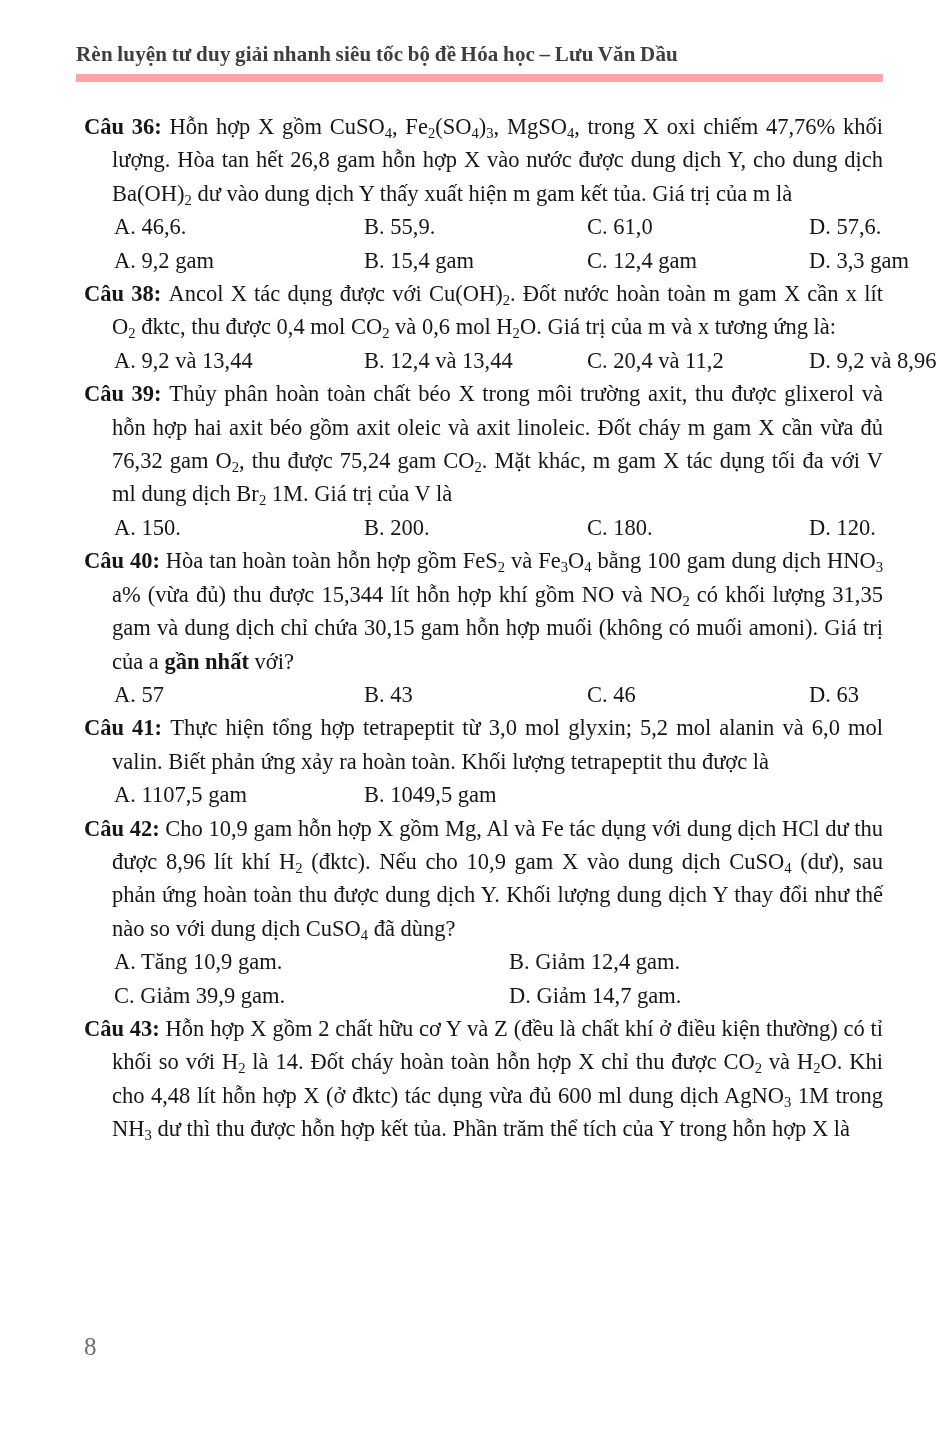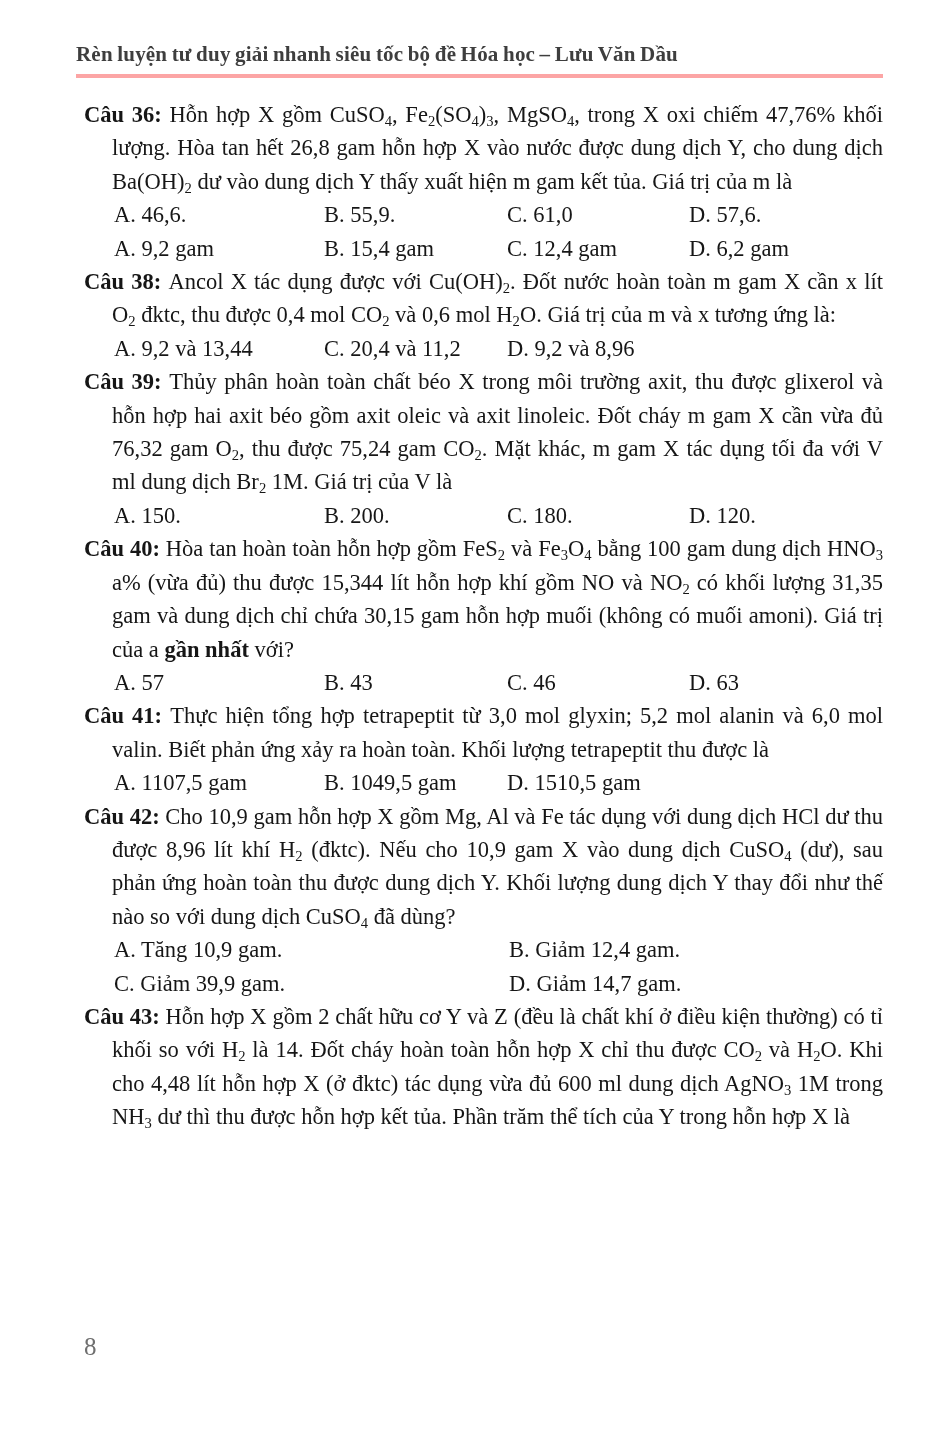--- a/index.html
+++ b/index.html
@@ -17,27 +17,27 @@
     color: #161616;
   }
   .content {
     padding: 42px 66px 0 76px;
   }
   .page-header {
     font-weight: bold;
     font-size: 21px;
     letter-spacing: 0.2px;
     color: #3e3e3e;
-    border-bottom: 4px solid #fca5a5;
+    border-bottom: 8px solid #fca5a5;
     padding-bottom: 7px;
     word-spacing: -1px;
   }
   .questions {
     margin-left: 8px;
-    margin-top: 20px;
+    margin-top: 28px;
     font-size: 22.5px;
     line-height: 33.4px;
   }
   .q-body {
     margin: 0;
     text-align: justify;
     padding-left: 28px;
     text-indent: -28px;
   }
   .q-label {
@@ -47,20 +47,21 @@
     font-size: 0.65em;
     line-height: 0;
     vertical-align: -0.25em;
   }
   .options {
     display: grid;
     padding-left: 30px;
   }
   .options.row4 {
     grid-template-columns: 210px 183px 182px 1fr;
+    gap: 40px;
   }
   .options.grid2 {
     grid-template-columns: 395px 1fr;
   }
   .option {
     white-space: nowrap;
   }
   .page-number {
     position: absolute;
     left: 84px;
@@ -83,27 +84,28 @@
           <span class="option">B. 55,9.</span>
           <span class="option">C. 61,0</span>
           <span class="option">D. 57,6.</span>
         </div>
       </div>
       <div class="question">
         <div class="options row4">
           <span class="option">A. 9,2 gam</span>
           <span class="option">B. 15,4 gam</span>
           <span class="option">C. 12,4 gam</span>
-          <span class="option">D. 6,2 gam</span>
+          <span class="option">D. 3,3 gam</span>
         </div>
       </div>
       <div class="question">
         <p class="q-body"><span class="q-label">Câu 38: </span><span>Ancol X tác dụng được với Cu(OH)</span><sub>2</sub><span>. Đốt nước hoàn toàn m gam X cần x lít O</span><sub>2</sub><span> đktc, thu được 0,4 mol CO</span><sub>2</sub><span> và 0,6 mol H</span><sub>2</sub><span>O. Giá trị của m và x tương ứng là:</span></p>
         <div class="options row4">
           <span class="option">A. 9,2 và 13,44</span>
+          <span class="option">B. 12,4 và 13,44</span>
           <span class="option">C. 20,4 và 11,2</span>
           <span class="option">D. 9,2 và 8,96</span>
         </div>
       </div>
       <div class="question">
         <p class="q-body"><span class="q-label">Câu 39: </span><span>Thủy phân hoàn toàn chất béo X trong môi trường axit, thu được glixerol và hỗn hợp hai axit béo gồm axit oleic và axit linoleic. Đốt cháy m gam X cần vừa đủ 76,32 gam O</span><sub>2</sub><span>, thu được 75,24 gam CO</span><sub>2</sub><span>. Mặt khác, m gam X tác dụng tối đa với V ml dung dịch Br</span><sub>2</sub><span> 1M. Giá trị của V là</span></p>
         <div class="options row4">
           <span class="option">A. 150.</span>
           <span class="option">B. 200.</span>
           <span class="option">C. 180.</span>
@@ -117,21 +119,20 @@
           <span class="option">B. 43</span>
           <span class="option">C. 46</span>
           <span class="option">D. 63</span>
         </div>
       </div>
       <div class="question">
         <p class="q-body"><span class="q-label">Câu 41: </span><span>Thực hiện tổng hợp tetrapeptit từ 3,0 mol glyxin; 5,2 mol alanin và 6,0 mol valin. Biết phản ứng xảy ra hoàn toàn. Khối lượng tetrapeptit thu được là</span></p>
         <div class="options row4">
           <span class="option">A. 1107,5 gam</span>
           <span class="option">B. 1049,5 gam</span>
-          <span class="option">D. 1510,5 gam</span>
         </div>
       </div>
       <div class="question">
         <p class="q-body"><span class="q-label">Câu 42: </span><span>Cho 10,9 gam hỗn hợp X gồm Mg, Al và Fe tác dụng với dung dịch HCl dư thu được 8,96 lít khí H</span><sub>2</sub><span> (đktc). Nếu cho 10,9 gam X vào dung dịch CuSO</span><sub>4</sub><span> (dư), sau phản ứng hoàn toàn thu được dung dịch Y. Khối lượng dung dịch Y thay đổi như thế nào so với dung dịch CuSO</span><sub>4</sub><span> đã dùng?</span></p>
         <div class="options grid2">
           <span class="option">A. Tăng 10,9 gam.</span>
           <span class="option">B. Giảm 12,4 gam.</span>
           <span class="option">C. Giảm 39,9 gam.</span>
           <span class="option">D. Giảm 14,7 gam.</span>
         </div>

